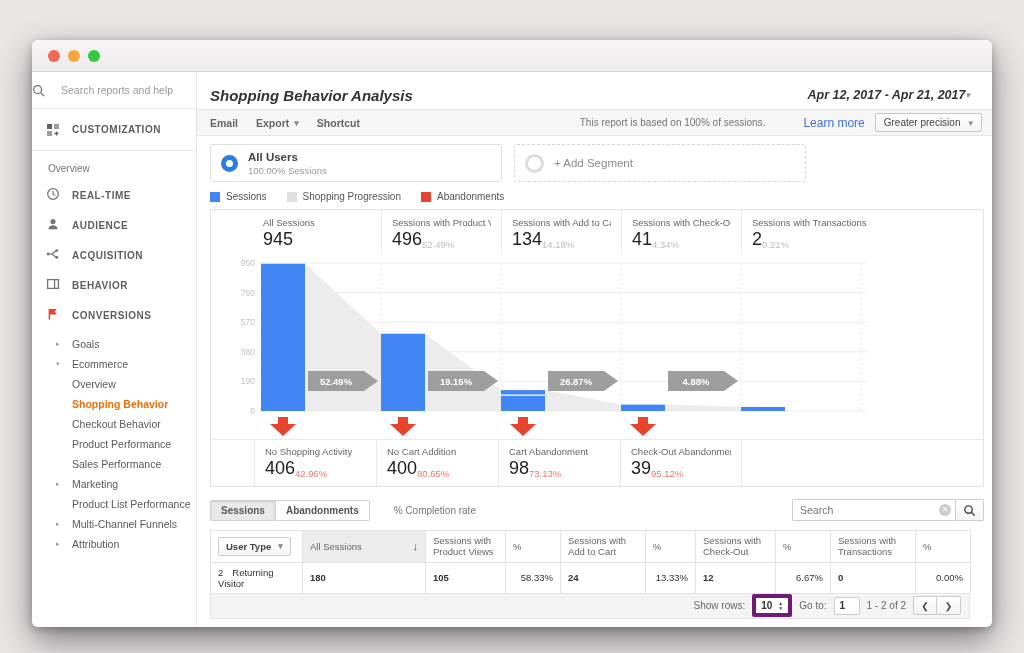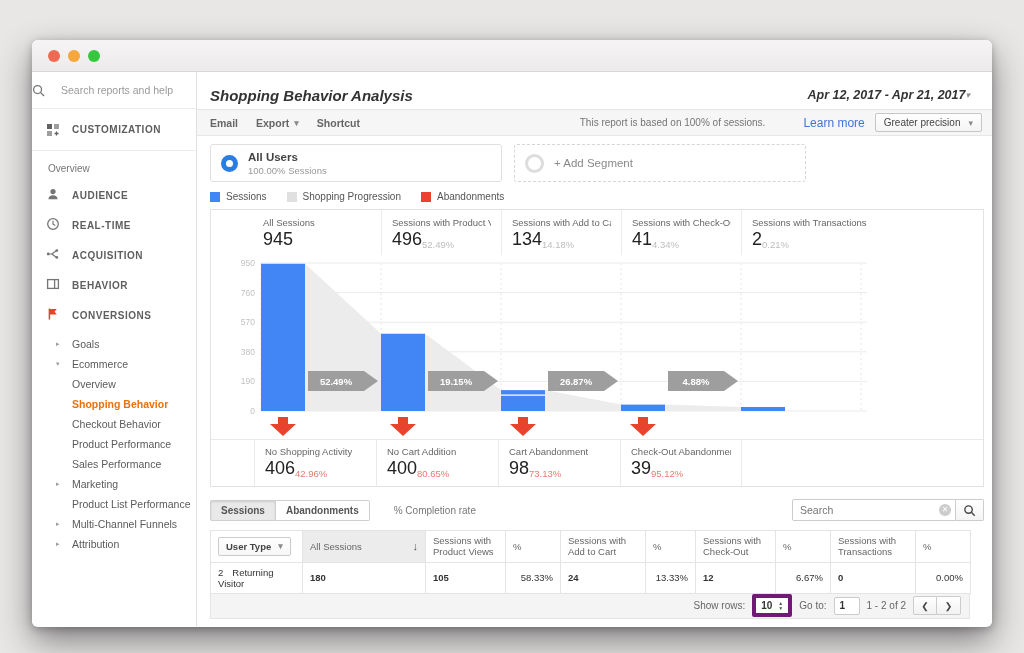--- a/index.html
+++ b/index.html
@@ -151,31 +151,31 @@
             <rect x="8" y="1" width="5" height="5" fill="#9e9e9e"></rect>
             <rect x="1" y="8" width="5" height="5" fill="#9e9e9e"></rect>
             <path d="M10.5 8.5v4M8.5 10.5h4" stroke="#616161" stroke-width="1.3"></path>
           </svg>
         <span>CUSTOMIZATION</span>
       </div>
       <div class="sb-reports">Overview</div>
       <div id="nav-list">
           <div class="nav-item">
             <span><svg width="14" height="14" viewBox="0 0 14 14">
+                <circle cx="7" cy="7" r="5.3" fill="none" stroke="#757575" stroke-width="1.3"></circle>
+                <path d="M7 3.8v3.4l2.3 1.4" fill="none" stroke="#757575" stroke-width="1.2"></path>
+              </svg></span>
+            <span>REAL-TIME</span>
+          </div>
+          <div class="nav-item">
+            <span><svg width="14" height="14" viewBox="0 0 14 14">
                 <circle cx="7" cy="4.6" r="2.6" fill="#757575"></circle>
                 <path d="M2.4 12.2c0-2.6 2.1-3.9 4.6-3.9s4.6 1.3 4.6 3.9z" fill="#757575"></path>
               </svg></span>
             <span>AUDIENCE</span>
-          </div>
-          <div class="nav-item">
-            <span><svg width="14" height="14" viewBox="0 0 14 14">
-                <circle cx="7" cy="7" r="5.3" fill="none" stroke="#757575" stroke-width="1.3"></circle>
-                <path d="M7 3.8v3.4l2.3 1.4" fill="none" stroke="#757575" stroke-width="1.2"></path>
-              </svg></span>
-            <span>REAL-TIME</span>
           </div>
           <div class="nav-item">
             <span><svg width="14" height="14" viewBox="0 0 14 14">
                 <path d="M2.2 7h3.6M5.8 7l4.4-3.2M5.8 7l4.4 3.2" fill="none" stroke="#757575" stroke-width="1.2"></path>
                 <circle cx="2.2" cy="7" r="1.4" fill="#757575"></circle>
                 <circle cx="10.8" cy="3.6" r="1.4" fill="#757575"></circle>
                 <circle cx="10.8" cy="10.4" r="1.4" fill="#757575"></circle>
               </svg></span>
             <span>ACQUISITION</span>
           </div>

